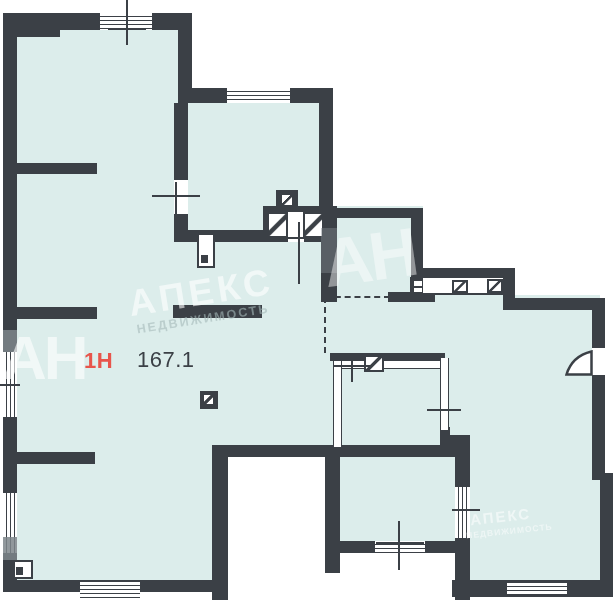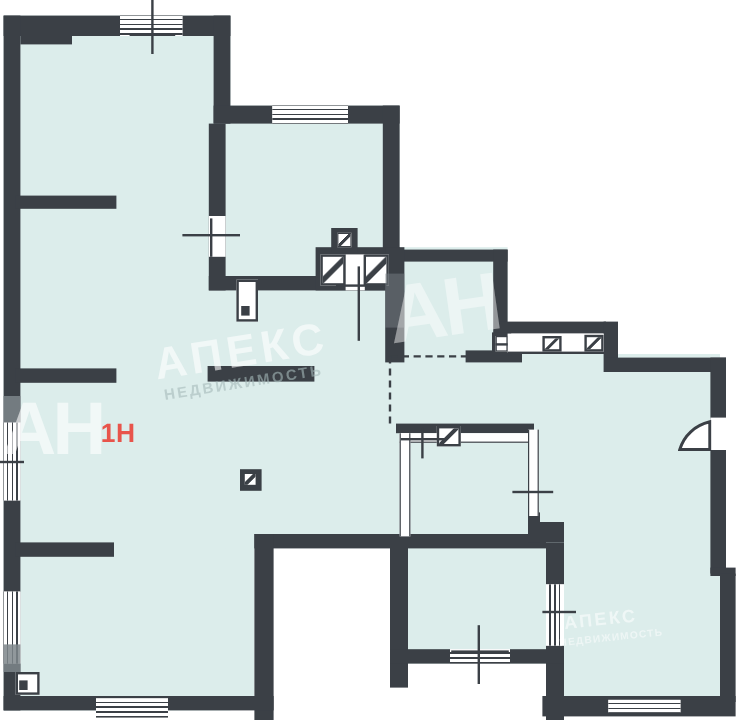--- a/index.html
+++ b/index.html
@@ -137,20 +137,21 @@
   <div class="dim" style="left:280px;top:237px;width:42px;height:2px"></div>
   <div class="dim" style="left:351px;top:356px;width:2px;height:26px"></div>
   <div class="dim" style="left:334px;top:365px;width:36px;height:2px"></div>
   <div class="dim" style="left:427px;top:409px;width:34px;height:2px"></div>
   <div class="dim" style="left:398px;top:521px;width:2px;height:49px"></div>
   <div class="dim" style="left:376px;top:542px;width:48px;height:2px"></div>
   <div class="dim" style="left:452px;top:509px;width:28px;height:2px"></div>
   <div class="dim" style="left:0px;top:384px;width:20px;height:2px"></div>
 
   <div class="lbl-unit" style="left:84px;top:348px">1Н</div>
+  <div class="lbl-area" style="left:137px;top:347px">167.1</div>
 
   <div class="shadow" style="left:3px;top:330px;width:14px;height:22px"></div>
   <div class="shadow" style="left:3px;top:537px;width:14px;height:23px"></div>
   <div class="shadow" style="left:321px;top:228px;width:16px;height:45px;opacity:.45"></div>
 
   <div class="wm wm-logo" style="left:2px;top:322px">АН</div>
   <div class="wm wm-logo" style="left:323px;top:218px;transform:rotate(-8deg);color:rgba(255,255,255,.45);font-size:68px">АН</div>
   <div class="wm wm-brand" style="left:128px;top:272px">АПЕКС</div>
   <div class="wm wm-sub" style="left:136px;top:312px">НЕДВИЖИМОСТЬ</div>
   <div class="wm wm-sm" style="left:470px;top:508px">АПЕКС</div>

